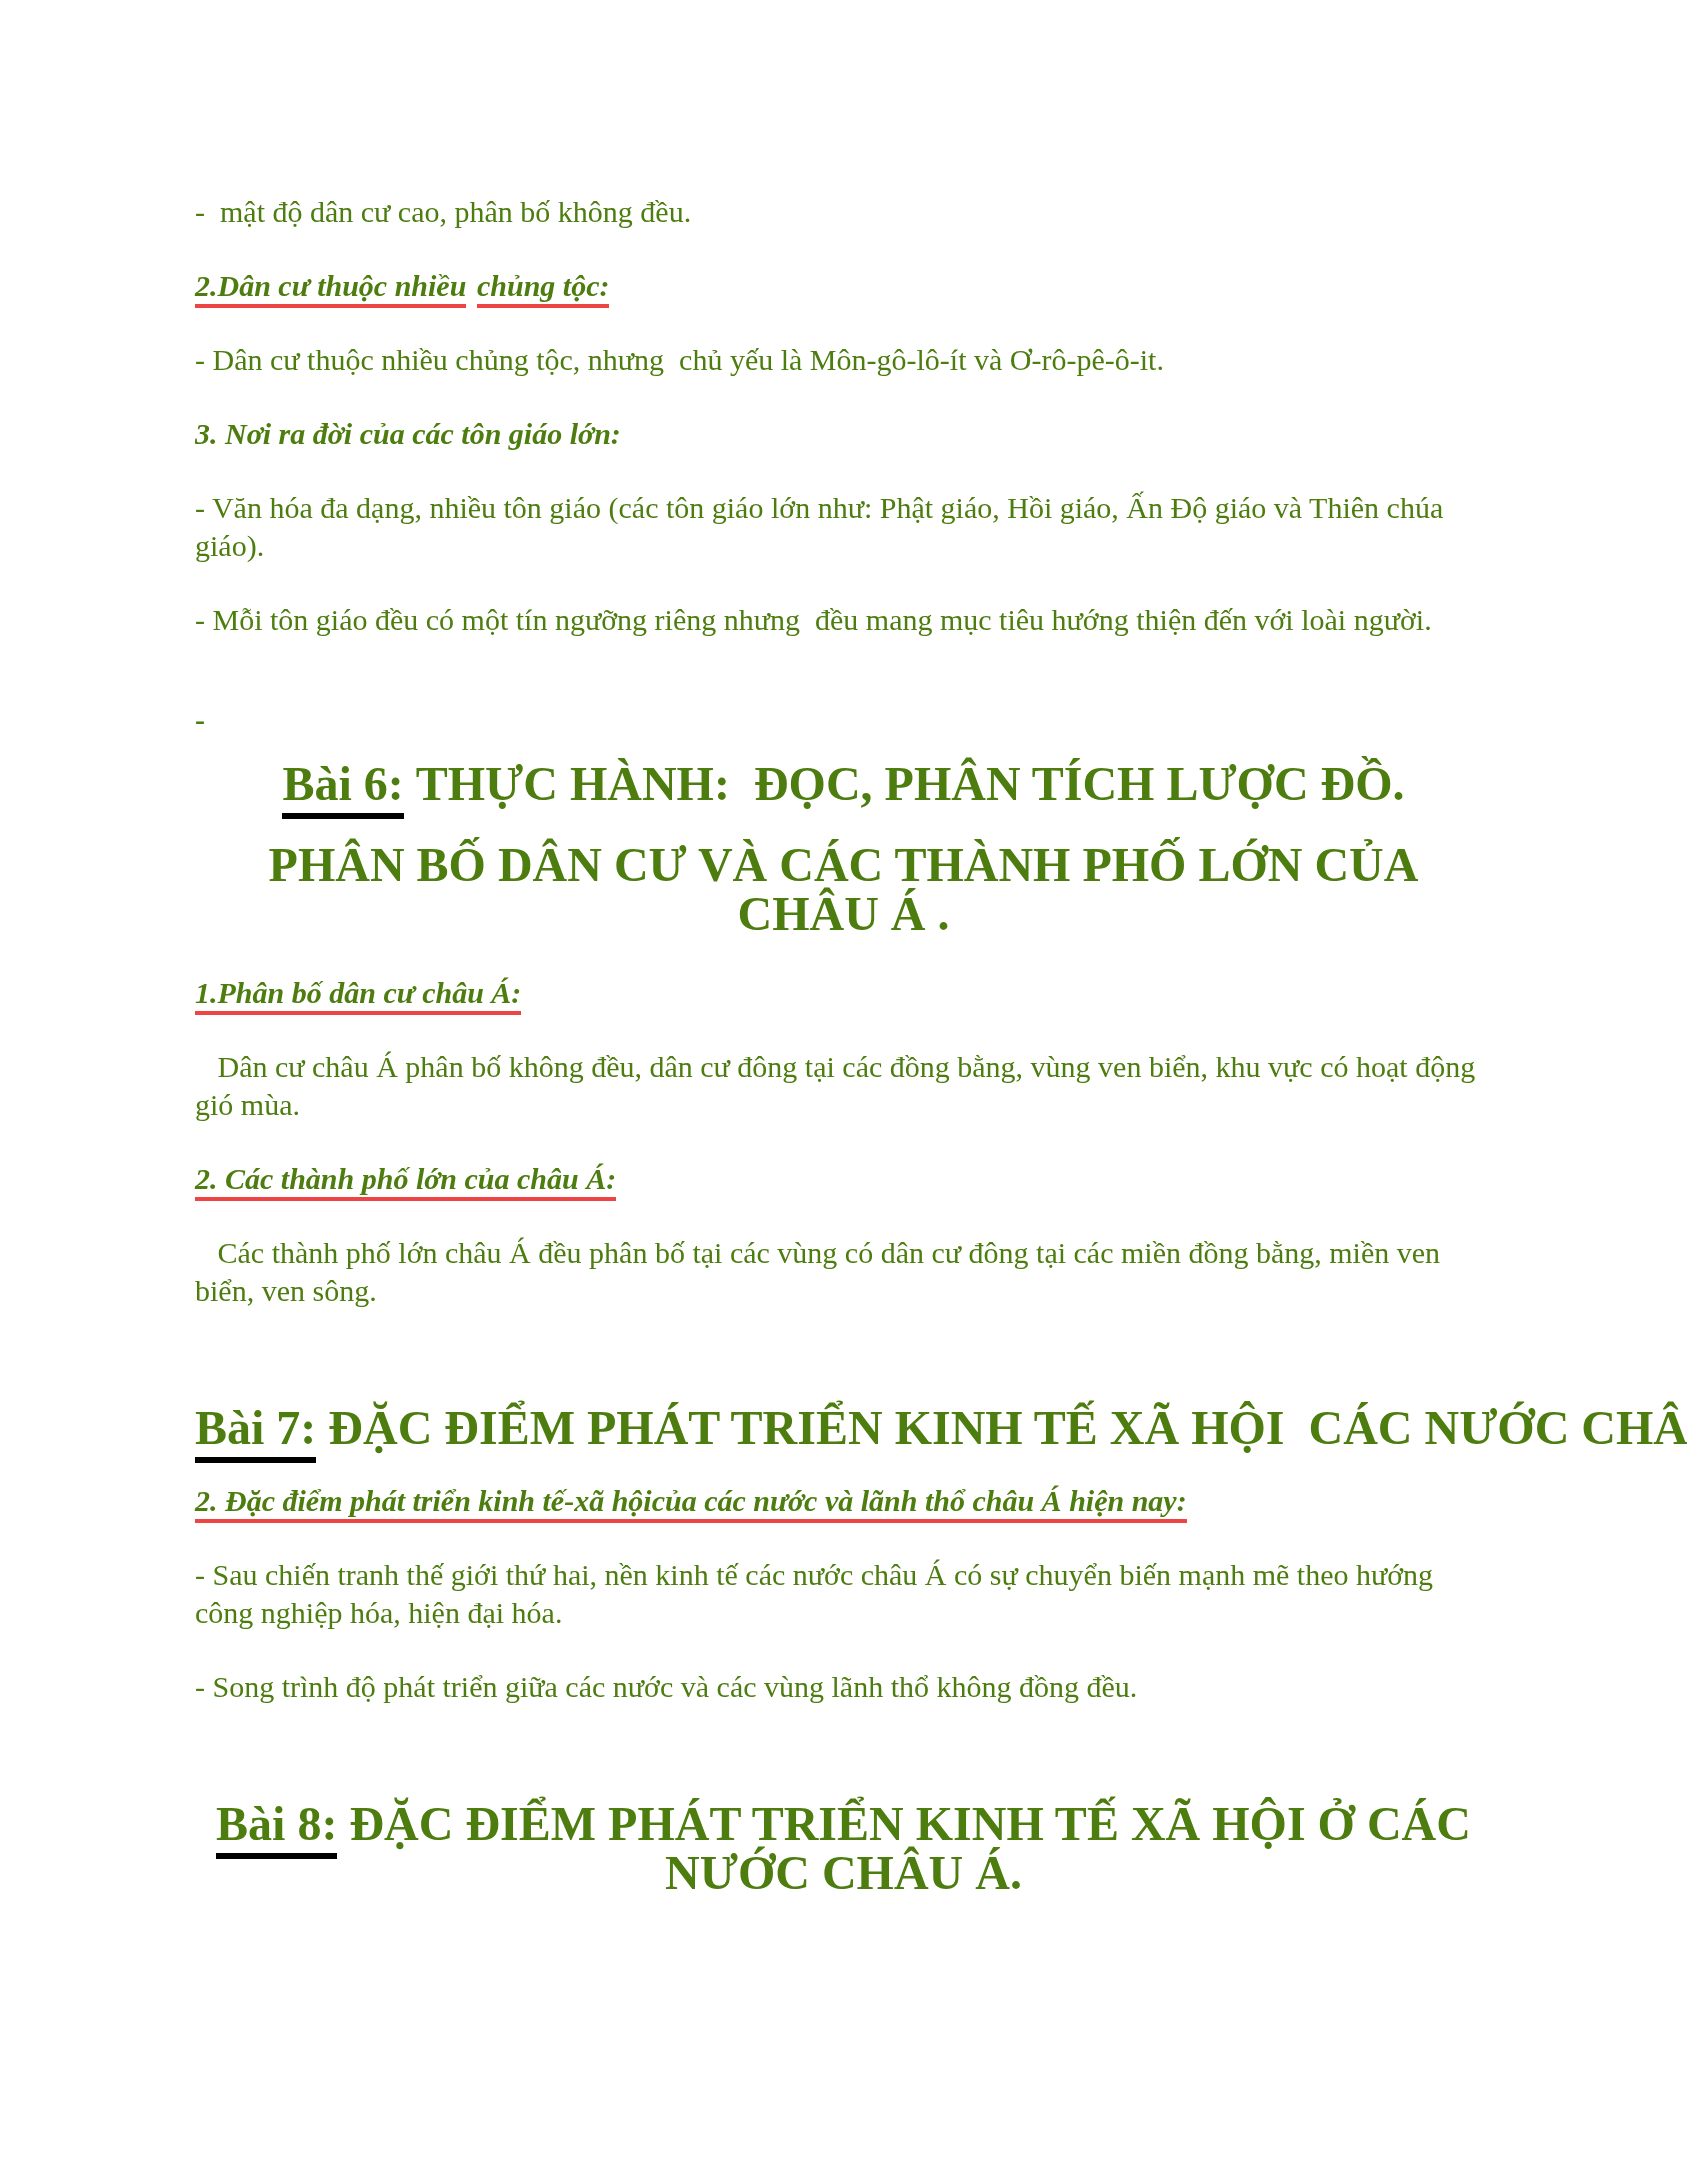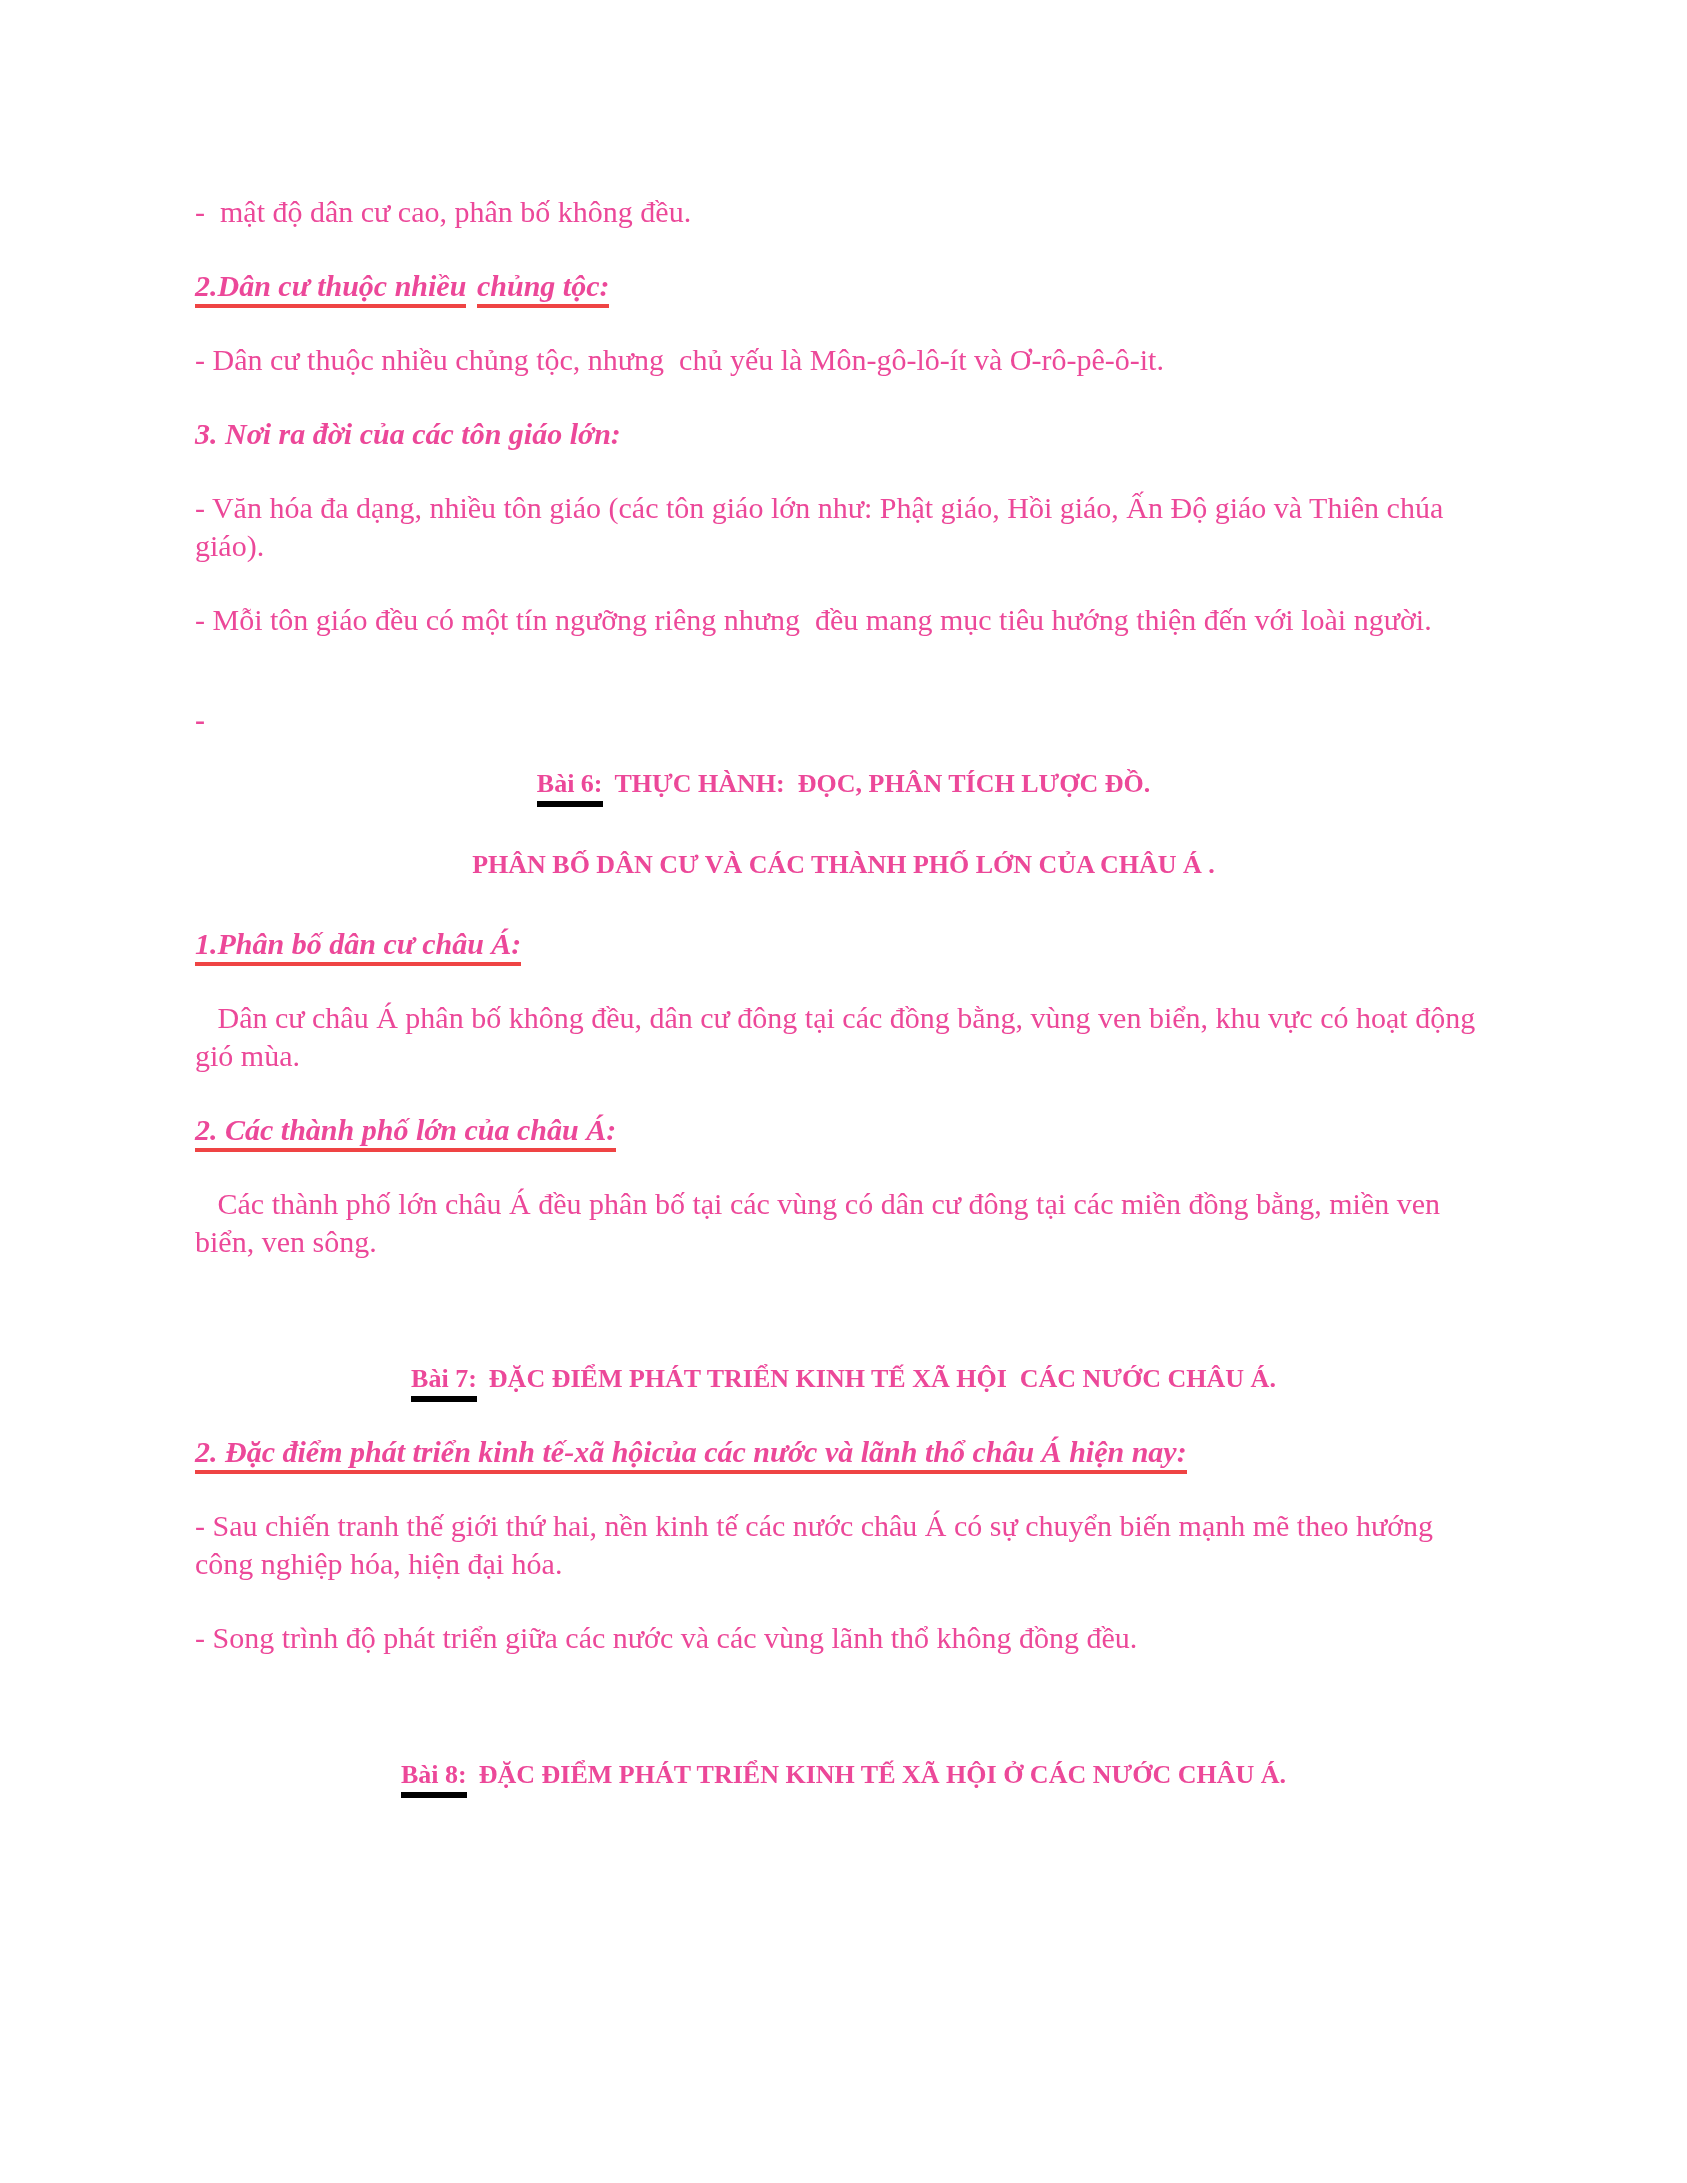--- a/index.html
+++ b/index.html
@@ -5,33 +5,33 @@
   html, body { margin: 0; padding: 0; background: #888; }
   .page {
     position: relative;
     width: 1687px;
     height: 2183px;
     margin: 0 auto;
     background: #ffffff;
     box-sizing: border-box;
     padding: 193px 195px 0 195px;
     font-family: "Liberation Serif", "DejaVu Serif", serif;
-    color: #ec4899;
+    color: #4d7c0f;
     font-size: 30px;
     line-height: 38px;
     overflow: hidden;
   }
   p { margin: 0 0 36px 0; white-space: pre-wrap; }
   .sec-head { font-weight: bold; font-style: italic; }
   .u { border-bottom: 4px solid #ef4444; padding-bottom: 2px; }
   .u-heavy { border-bottom: 6px solid #000; padding-bottom: 2.6px; }
   .seg1 { margin-right: 10.6px; }
   .label { margin-right: 12px; }
   .big {
-    font-size: 26px;
+    font-size: 48px;
     line-height: 49px;
     font-weight: bold;
     text-align: center;
   }
   .dash-line { font-weight: bold; margin-top: 62px; margin-bottom: 20px; }
   .t6-main { margin-bottom: 30px; }
   .t6-sub  { margin-bottom: 36px; margin-top: 32px; }
   .t7 { white-space: pre; margin-top: 93px; margin-bottom: 30px; }
   .t8 { max-width: 1260px; margin: 93px auto 26.5px auto; }
 </style>

